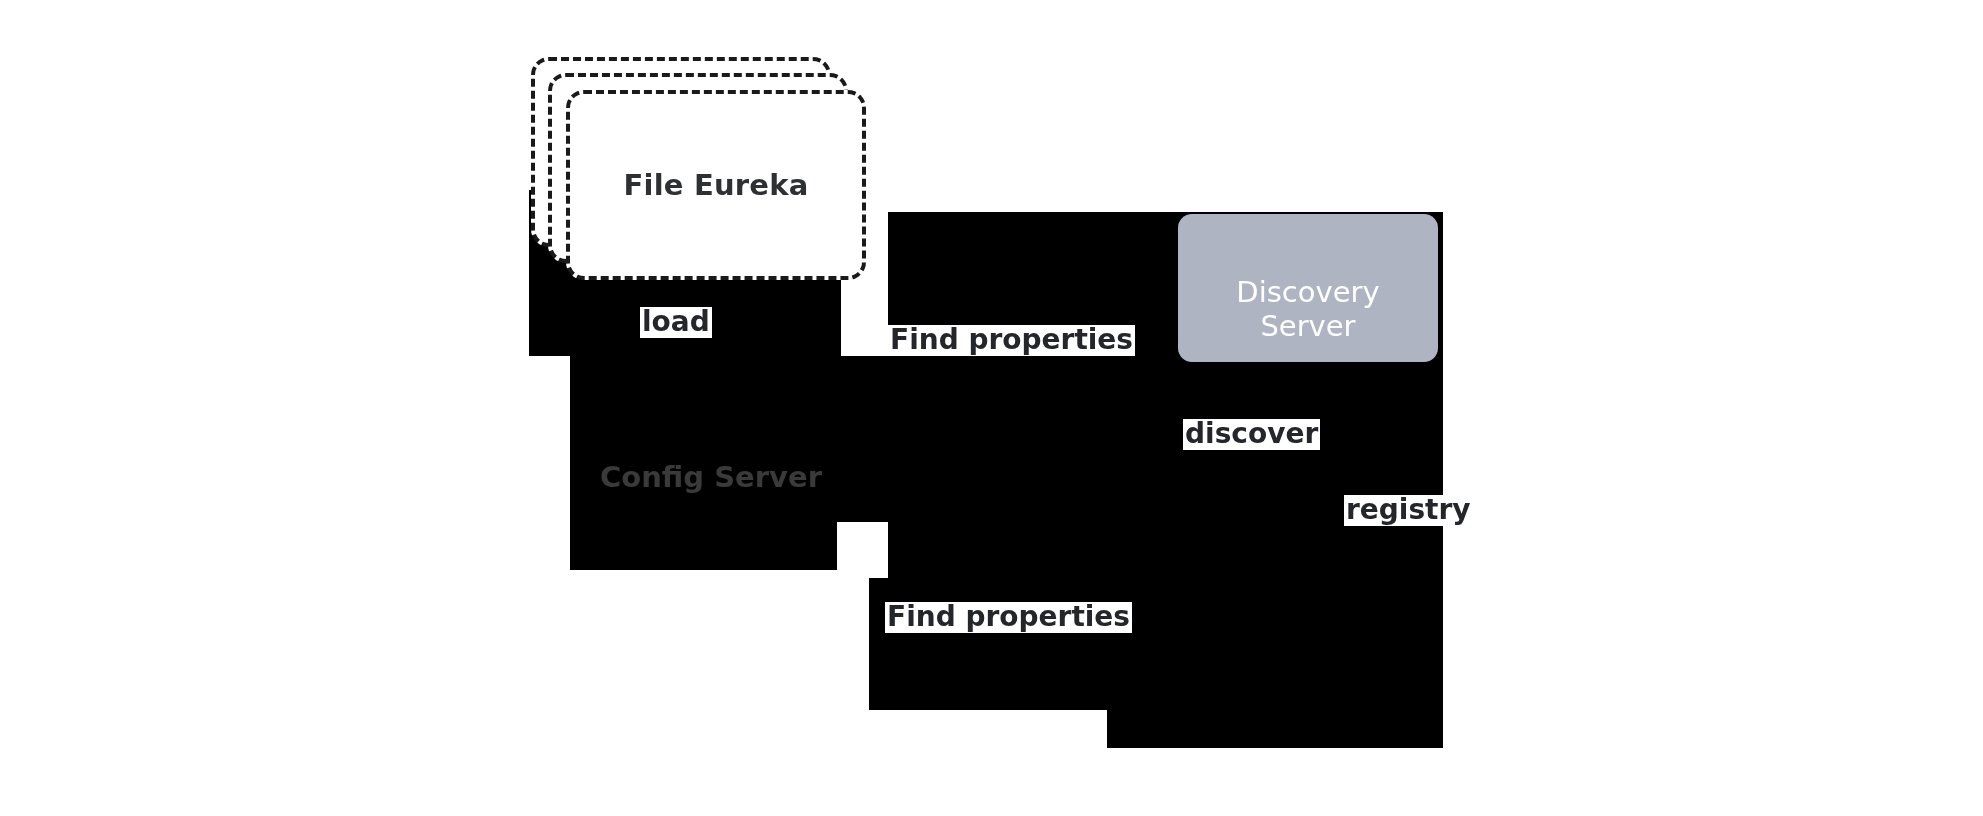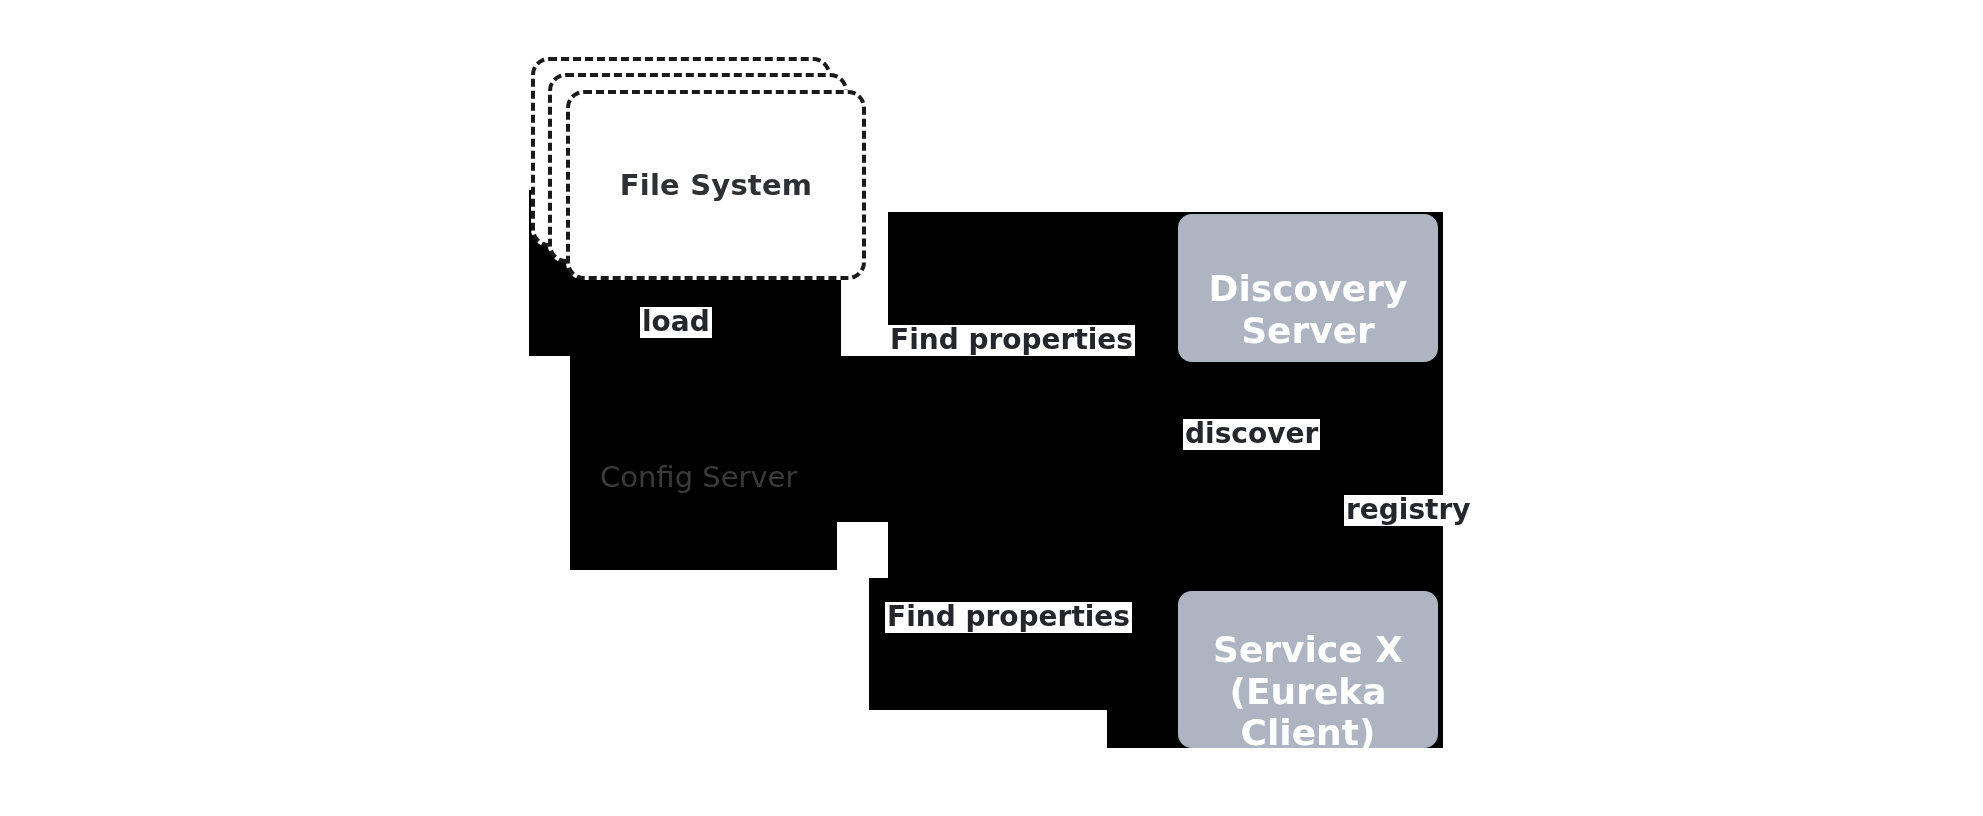--- a/index.html
+++ b/index.html
@@ -52,22 +52,22 @@
   .svc-box {
     position: absolute;
     border-radius: 14px;
     display: flex;
     align-items: center;
     justify-content: center;
     text-align: center;
     box-sizing: border-box;
   }
   .svc-label {
-    font-size: 36px;
-    font-weight: bold;
+    font-size: 29px;
+    font-weight: normal;
     color: #ffffff;
     line-height: 1.16;
     white-space: pre-line;
     margin-top: 44px;
   }
 
   
   .edge-label {
     position: absolute;
     background: #ffffff;
@@ -77,21 +77,21 @@
     white-space: nowrap;
     line-height: 1.02;
     padding: 1px 2px;
     box-sizing: border-box;
   }
 
   
   .container-title {
     position: absolute;
     font-size: 29px;
-    font-weight: normal;
+    font-weight: bold;
     color: #3a3a3a;
     white-space: nowrap;
   }
 </style>
 </head>
 <body>
 
 <div id="canvas">
 
   <div class="blk" style="left:529px; top:190px; width:312px; height:166px;"></div>
@@ -106,32 +106,28 @@
 
   <div class="blk" style="left:869px; top:578px; width:335px; height:132px;"></div>
 
   <div class="blk" style="left:1107px; top:578px; width:336px; height:170px;"></div>
 
   <div class="fs-card" style="left:531px; top:57px; width:300px; height:190px;"></div>
 
   <div class="fs-card" style="left:548px; top:73px; width:300px; height:190px;"></div>
 
   <div class="fs-card fs-card-front" style="left:566px; top:90px; width:300px; height:190px;">
-    <span class="fs-label">File System</span>
+    <span class="fs-label">File Eureka</span>
   </div>
 
   <div class="svc-box" style="left:1178px; top:214px; width:260px; height:148px; background:#aeb4c2;">
     <span class="svc-label">Discovery
 Server</span>
   </div>
 
-  <div class="svc-box" style="left:1178px; top:591px; width:260px; height:157px; background:#aeb4c2;">
-    <span class="svc-label">Service X
-(Eureka Client)</span>
-  </div>
 
   <div class="container-title" style="left:600px; top:460px;">Config Server</div>
 
   <div class="edge-label" style="left:640px; top:307px;">load</div>
 
   <div class="edge-label" style="left:888px; top:325px;">Find properties</div>
 
   <div class="edge-label" style="left:1183px; top:419px;text-align:center;">discover</div>
 
   <div class="edge-label" style="left:1344px; top:495px;">registry</div>

